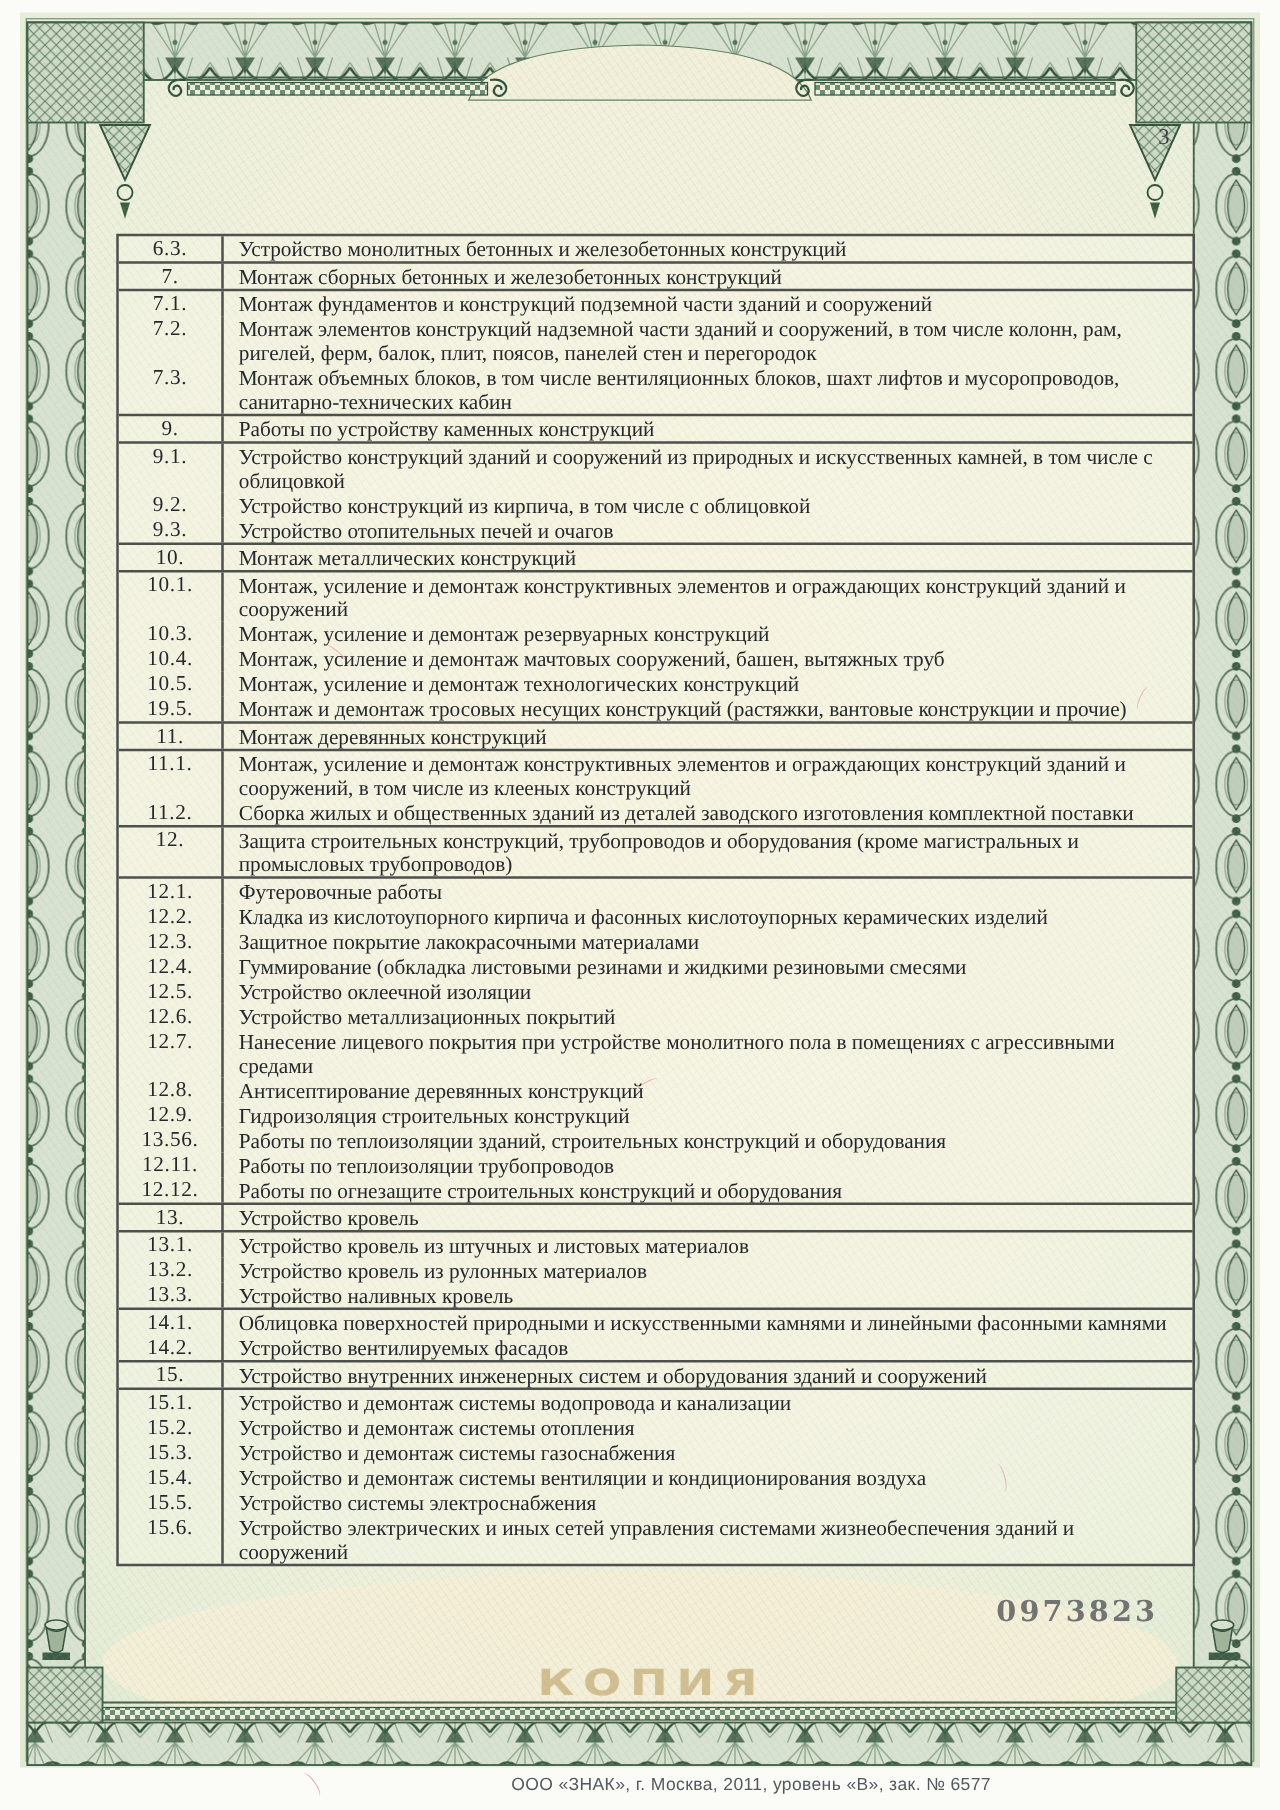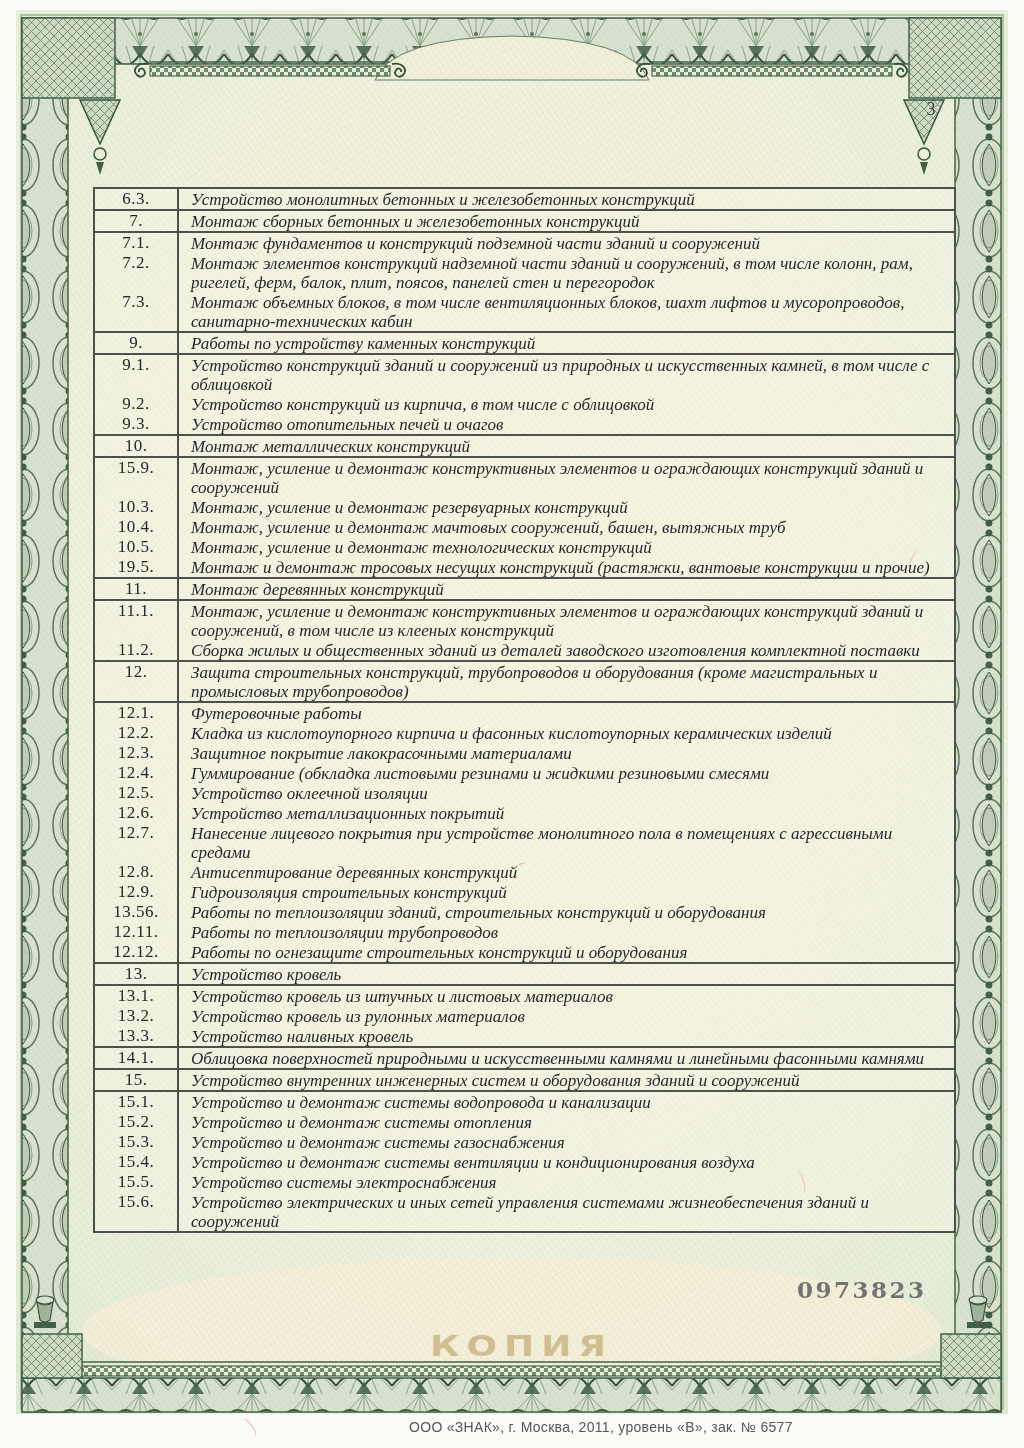--- a/index.html
+++ b/index.html
@@ -29,21 +29,21 @@
     background:rgba(250,250,238,0.25);
     color:#24272b;font-size:17px;line-height:19px;
   }
   .tgroup{border-top:2px solid #4d504d;}
   .tgroup:first-child{border-top:none;}
   .trow{display:flex;}
   .tnum{
     flex:0 0 82px;width:82px;border-right:2px solid #4d504d;
     text-align:center;padding-top:0;letter-spacing:0.5px;
   }
-  .ttxt{flex:1;padding:1px 8px 0 12px;font-style:italic;}
+  .ttxt{flex:1;padding:1px 8px 0 12px;}
 
   .serial{
     position:absolute;left:797px;top:1276px;
     font-family:"DejaVu Serif", serif;font-weight:bold;
     font-size:23px;letter-spacing:2.5px;color:#737373;
   }
   .copy-mark{
     position:absolute;left:430px;top:1330px;
     font-family:"DejaVu Sans", sans-serif;font-weight:bold;
     font-size:36px;letter-spacing:7px;color:rgba(183,155,92,0.42);
@@ -210,21 +210,21 @@
         </div>
       </div>
       <div class="tgroup">
         <div class="trow">
           <div class="tnum">10.</div>
           <div class="ttxt">Монтаж металлических конструкций</div>
         </div>
       </div>
       <div class="tgroup">
         <div class="trow">
-          <div class="tnum">15.9.</div>
+          <div class="tnum">10.1.</div>
           <div class="ttxt">Монтаж, усиление и демонтаж конструктивных элементов и ограждающих конструкций зданий и сооружений</div>
         </div>
         <div class="trow">
           <div class="tnum">10.3.</div>
           <div class="ttxt">Монтаж, усиление и демонтаж резервуарных конструкций</div>
         </div>
         <div class="trow">
           <div class="tnum">10.4.</div>
           <div class="ttxt">Монтаж, усиление и демонтаж мачтовых сооружений, башен, вытяжных труб</div>
         </div>
@@ -326,20 +326,24 @@
         </div>
         <div class="trow">
           <div class="tnum">13.3.</div>
           <div class="ttxt">Устройство наливных кровель</div>
         </div>
       </div>
       <div class="tgroup">
         <div class="trow">
           <div class="tnum">14.1.</div>
           <div class="ttxt">Облицовка поверхностей природными и искусственными камнями и линейными фасонными камнями</div>
+        </div>
+        <div class="trow">
+          <div class="tnum">14.2.</div>
+          <div class="ttxt">Устройство вентилируемых фасадов</div>
         </div>
       </div>
       <div class="tgroup">
         <div class="trow">
           <div class="tnum">15.</div>
           <div class="ttxt">Устройство внутренних инженерных систем и оборудования зданий и сооружений</div>
         </div>
       </div>
       <div class="tgroup">
         <div class="trow">

